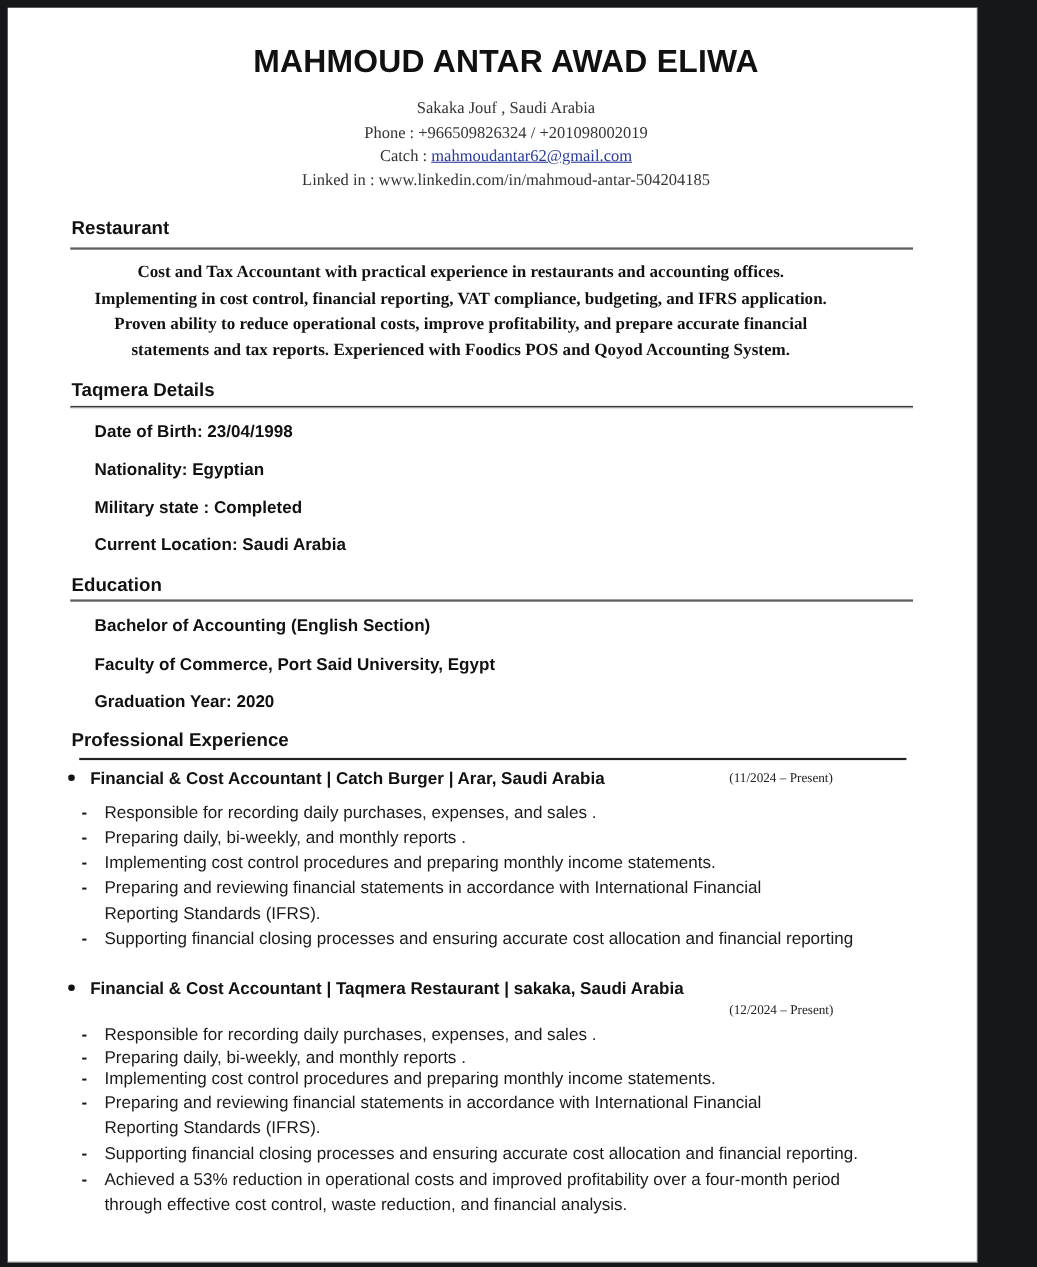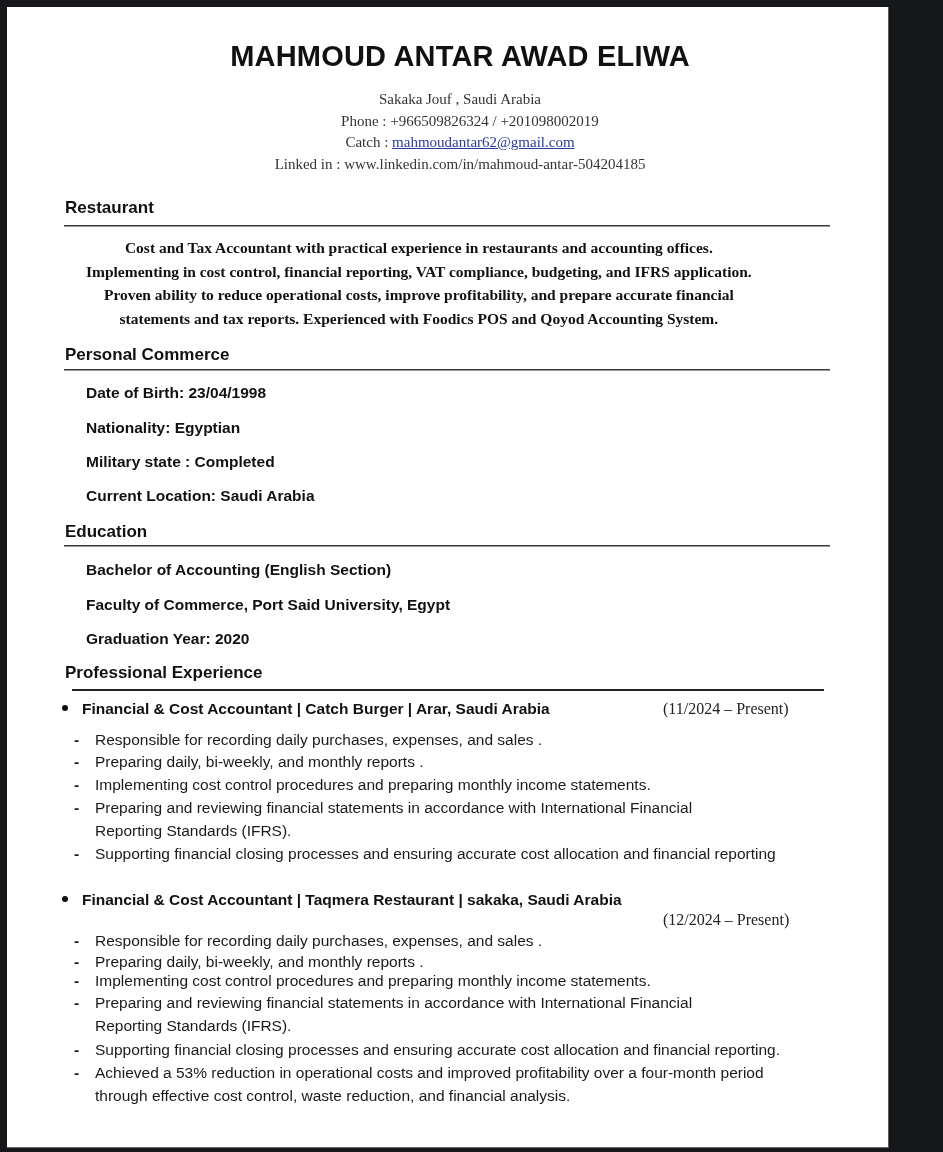--- a/index.html
+++ b/index.html
@@ -100,21 +100,21 @@
       width: 6px; height: 6px;
       background: #111;
       border-radius: 50%;
       margin-right: 14px;
       vertical-align: middle;
       position: relative;
       top: -2px;
     }
     .job-date {
       font-family: "Liberation Serif", serif;
-      font-size: 16px;
+      font-size: 12px;
       color: #222;
     }
     .bullet {
       left: 74px;
       font-size: 15.5px;
       color: #1a1a1a;
       line-height: 22.5px;
     }
     .bullet .dash {
       display: inline-block;
@@ -126,34 +126,34 @@
       display: block;
     }
   </style>
 </head>
 <body>
 
 <div class="page"></div>
 
 <div class="abs name">MAHMOUD ANTAR AWAD ELIWA</div>
 <div class="abs contact" style="top:91px;">Sakaka Jouf , Saudi Arabia</div>
-<div class="abs contact" style="top:113px;margin-left:10px;"><span>Phone : </span><span>+966509826324 / +201098002019</span></div>
+<div class="abs contact" style="top:113px;"><span>Phone : </span><span>+966509826324 / +201098002019</span></div>
 <div class="abs contact" style="top:134px;"><span>Catch : </span><a>mahmoudantar62@gmail.com</a></div>
 <div class="abs contact" style="top:156px;"><span>Linked in : </span><span>www.linkedin.com/in/mahmoud-antar-504204185</span></div>
 
 <div class="abs sec-title" style="top:198px;">Restaurant</div>
 <div class="rule" style="left:64px; top:225px; width:766px;"></div>
 <div class="abs objective">
   <div>Cost and Tax Accountant with practical experience in restaurants and accounting offices.</div>
   <div>Implementing in cost control, financial reporting, VAT compliance, budgeting, and IFRS application.</div>
   <div>Proven ability to reduce operational costs, improve profitability, and prepare accurate financial</div>
   <div>statements and tax reports. Experienced with Foodics POS and Qoyod Accounting System.</div>
 </div>
 
-<div class="abs sec-title" style="top:345px;">Personal Commerce</div>
+<div class="abs sec-title" style="top:345px;">Taqmera Details</div>
 <div class="rule" style="left:64px; top:369px; width:766px;"></div>
 <div class="abs detail" style="top:384px;">Date of Birth: 23/04/1998</div>
 <div class="abs detail" style="top:419px;">Nationality: Egyptian</div>
 <div class="abs detail" style="top:453px;">Military state : Completed</div>
 <div class="abs detail" style="top:487px;">Current Location: Saudi Arabia</div>
 
 <div class="abs sec-title" style="top:522px;">Education</div>
 <div class="rule" style="left:64px; top:545px; width:766px;"></div>
 <div class="abs detail" style="top:561px;">Bachelor of Accounting (English Section)</div>
 <div class="abs detail" style="top:596px;">Faculty of Commerce, Port Said University, Egypt</div>

